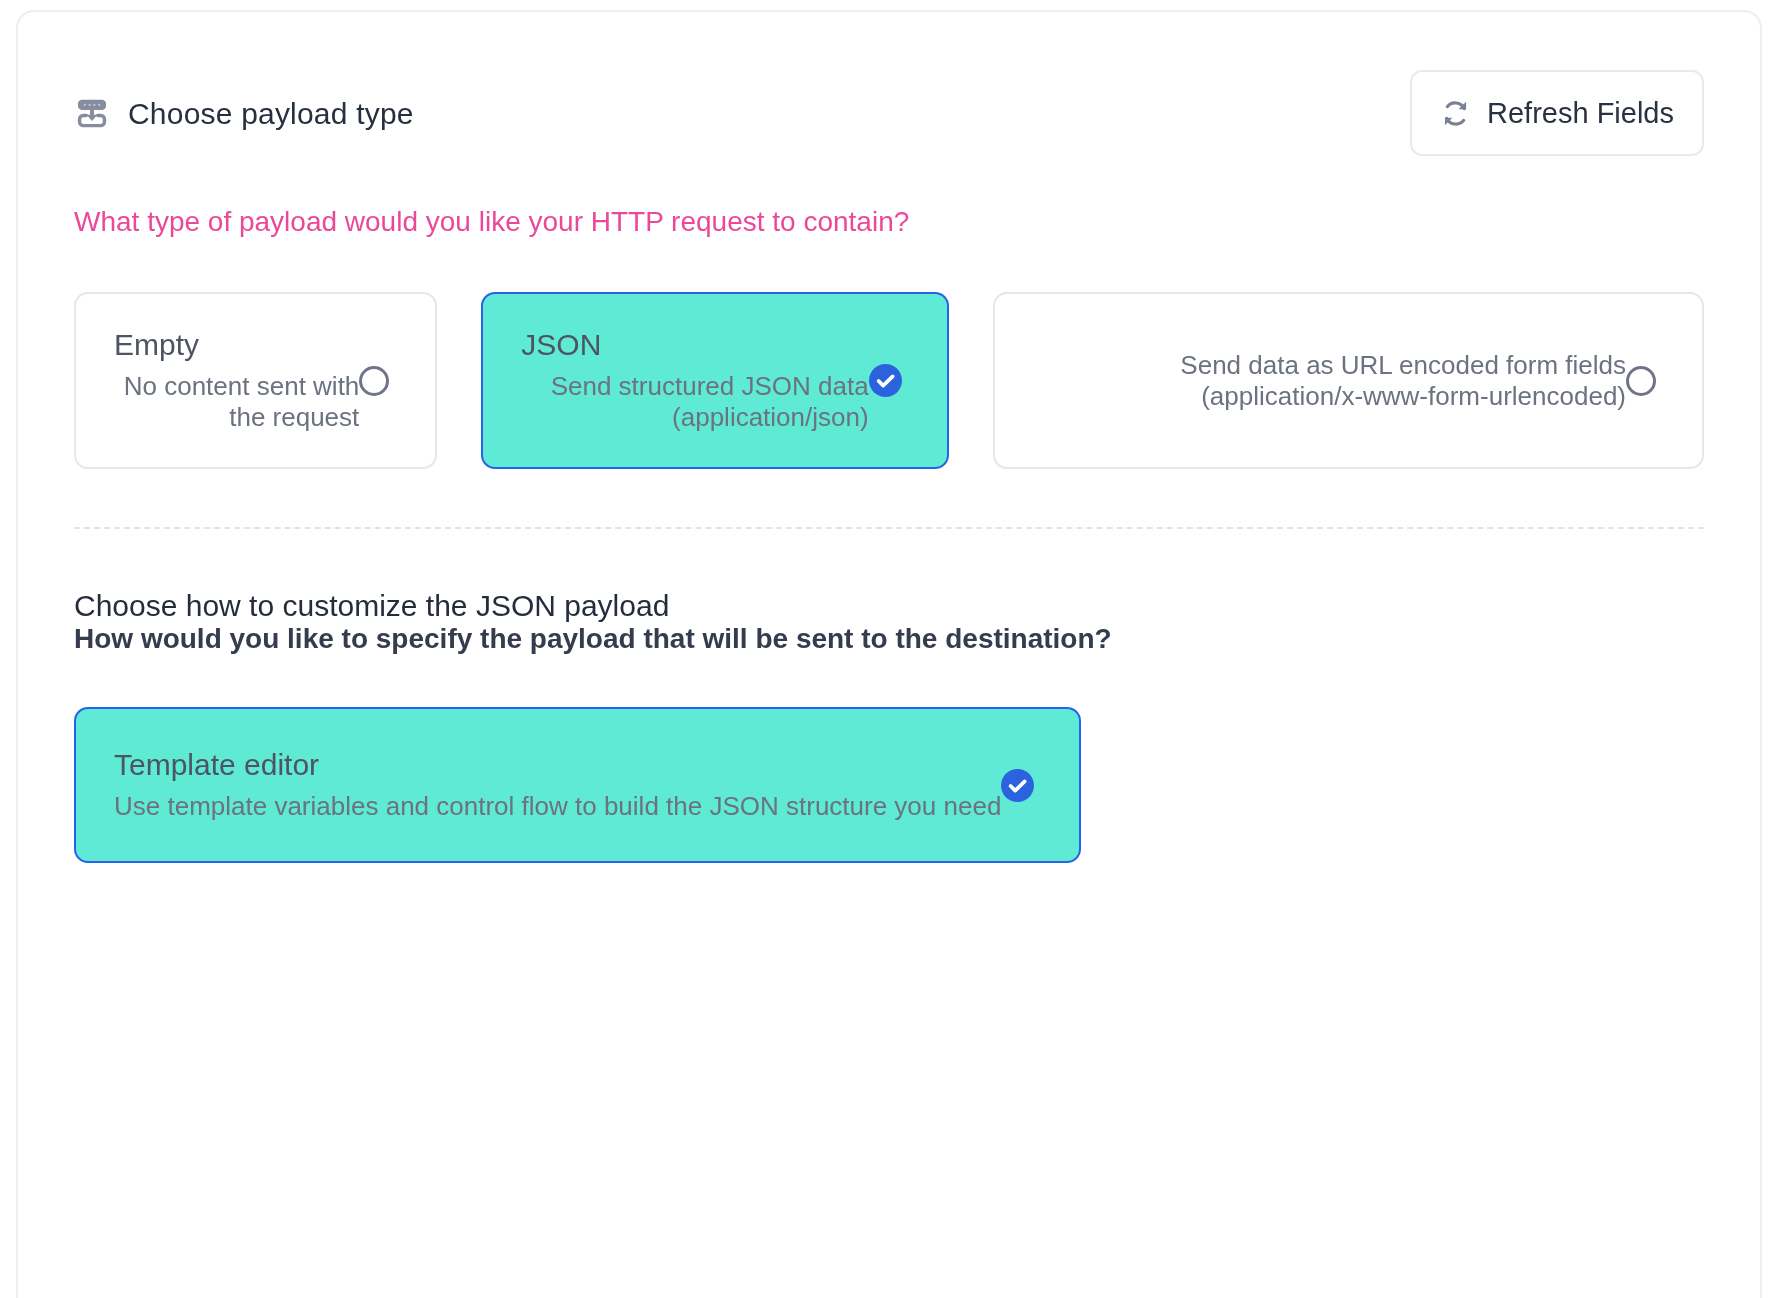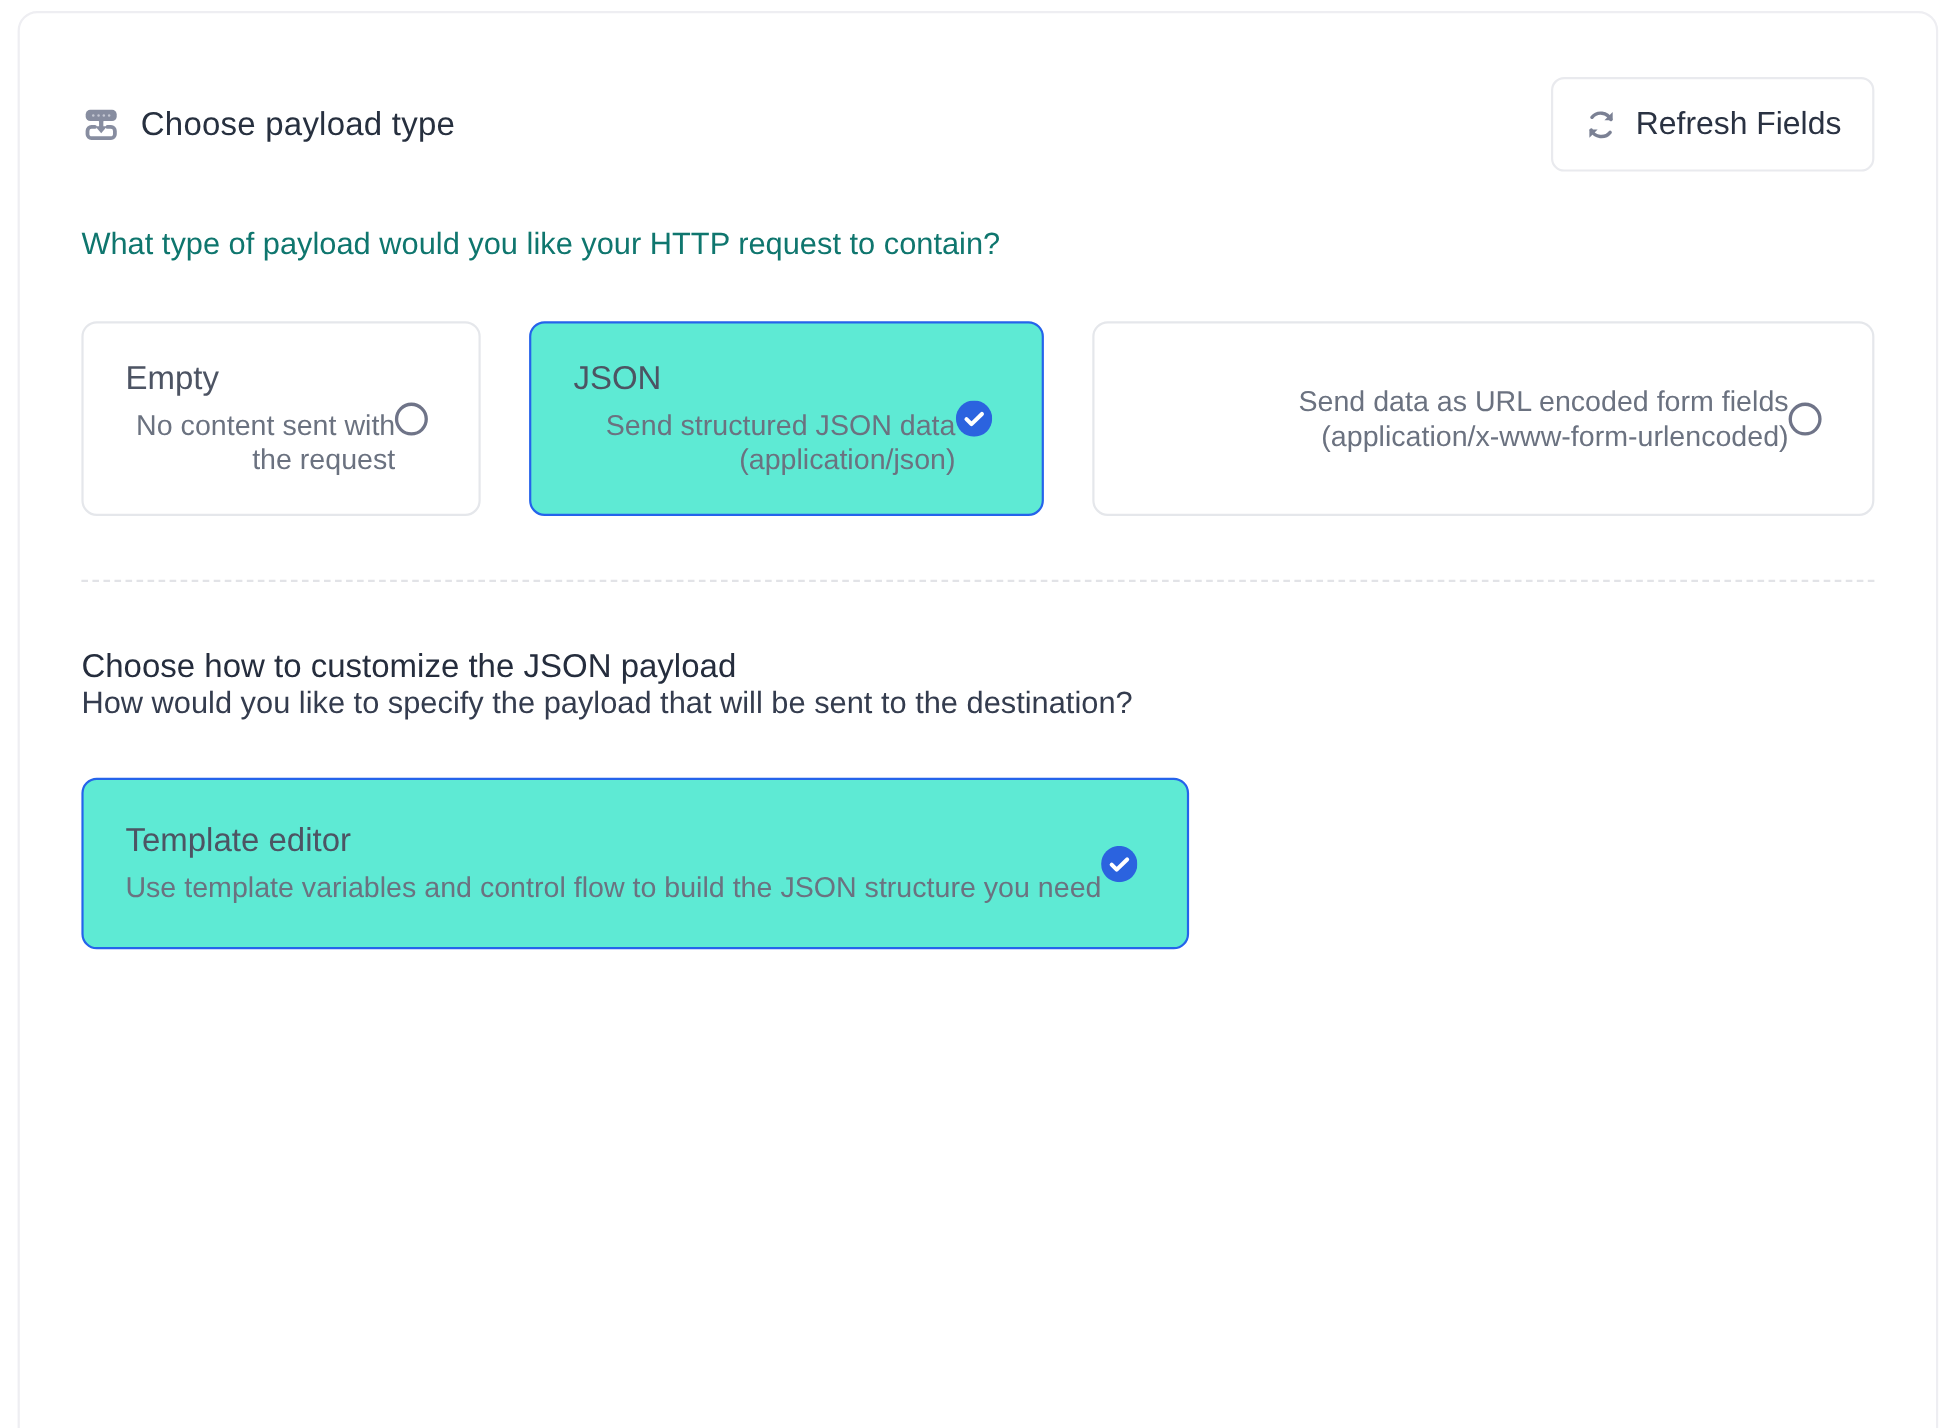--- a/index.html
+++ b/index.html
@@ -10,35 +10,35 @@
     padding:58px 56px; }
   .header-row { display:flex; justify-content:space-between; align-items:center;
     margin-bottom:50px; }
   .title-group { display:flex; align-items:flex-end; gap:18px; }
   .icon-payload { width:36px; height:36px; flex:0 0 auto; }
   .section-title { font-size:30px; font-weight:500; color:#27303f; letter-spacing:.2px; }
   .refresh-btn { display:flex; align-items:center; gap:16px; height:86px; padding:0 28px;
     background:#ffffff; border:2px solid #e9eaee; border-radius:12px; cursor:pointer;
     font-size:29px; color:#2a3242; font-family:inherit; }
   .icon-refresh { width:31px; height:31px; }
-  .subtitle { font-size:28px; color:#0f766e; margin-bottom:54px; }
+  .subtitle { font-size:28px; color:#ec4899; margin-bottom:54px; }
   .options { display:flex; flex-direction:row; gap:44px; }
   .option-card { display:flex; align-items:center; justify-content:space-between;
     min-height:156px; padding:34px 38px; background:#ffffff;
     border:2px solid #e5e7eb; border-radius:14px; cursor:pointer; }
   .option-card.selected { background:#5eead4; border-color:#2563eb; }
   .option-text { display:flex; flex-direction:column; gap:9px; }
   .option-title { font-size:30px; color:#4d5463; }
   .option-desc { font-size:26px; color:#6b7280;text-align:right; }
   .radio-ring { width:30px; height:30px; border:3px solid #6f7488; border-radius:50%;
     background:transparent; flex:0 0 auto; margin-right:8px; }
   .check-circle { width:33px; height:33px; flex:0 0 auto; margin-right:7px; }
   .divider { border:none; border-top:2px dashed #e2e3e7; margin:58px 0 60px 0; }
   .section2-title { font-size:30px; font-weight:500; color:#252d3d; }
-  .section2-subtitle { font-size:28px; color:#343c4e; margin-bottom:52px; }
+  .section2-subtitle { font-size:28px; color:#343c4e; margin-bottom:52px;font-weight:bold; }
 </style>
 </head>
 <body>
 
 <div class="panel">
 
   <div class="header-row">
     <div class="title-group">
       <svg class="icon-payload" viewBox="0 0 24 24">
         <rect x="2.6" y="3.2" width="18.8" height="6.8" rx="2.8" fill="#878da0"></rect>

